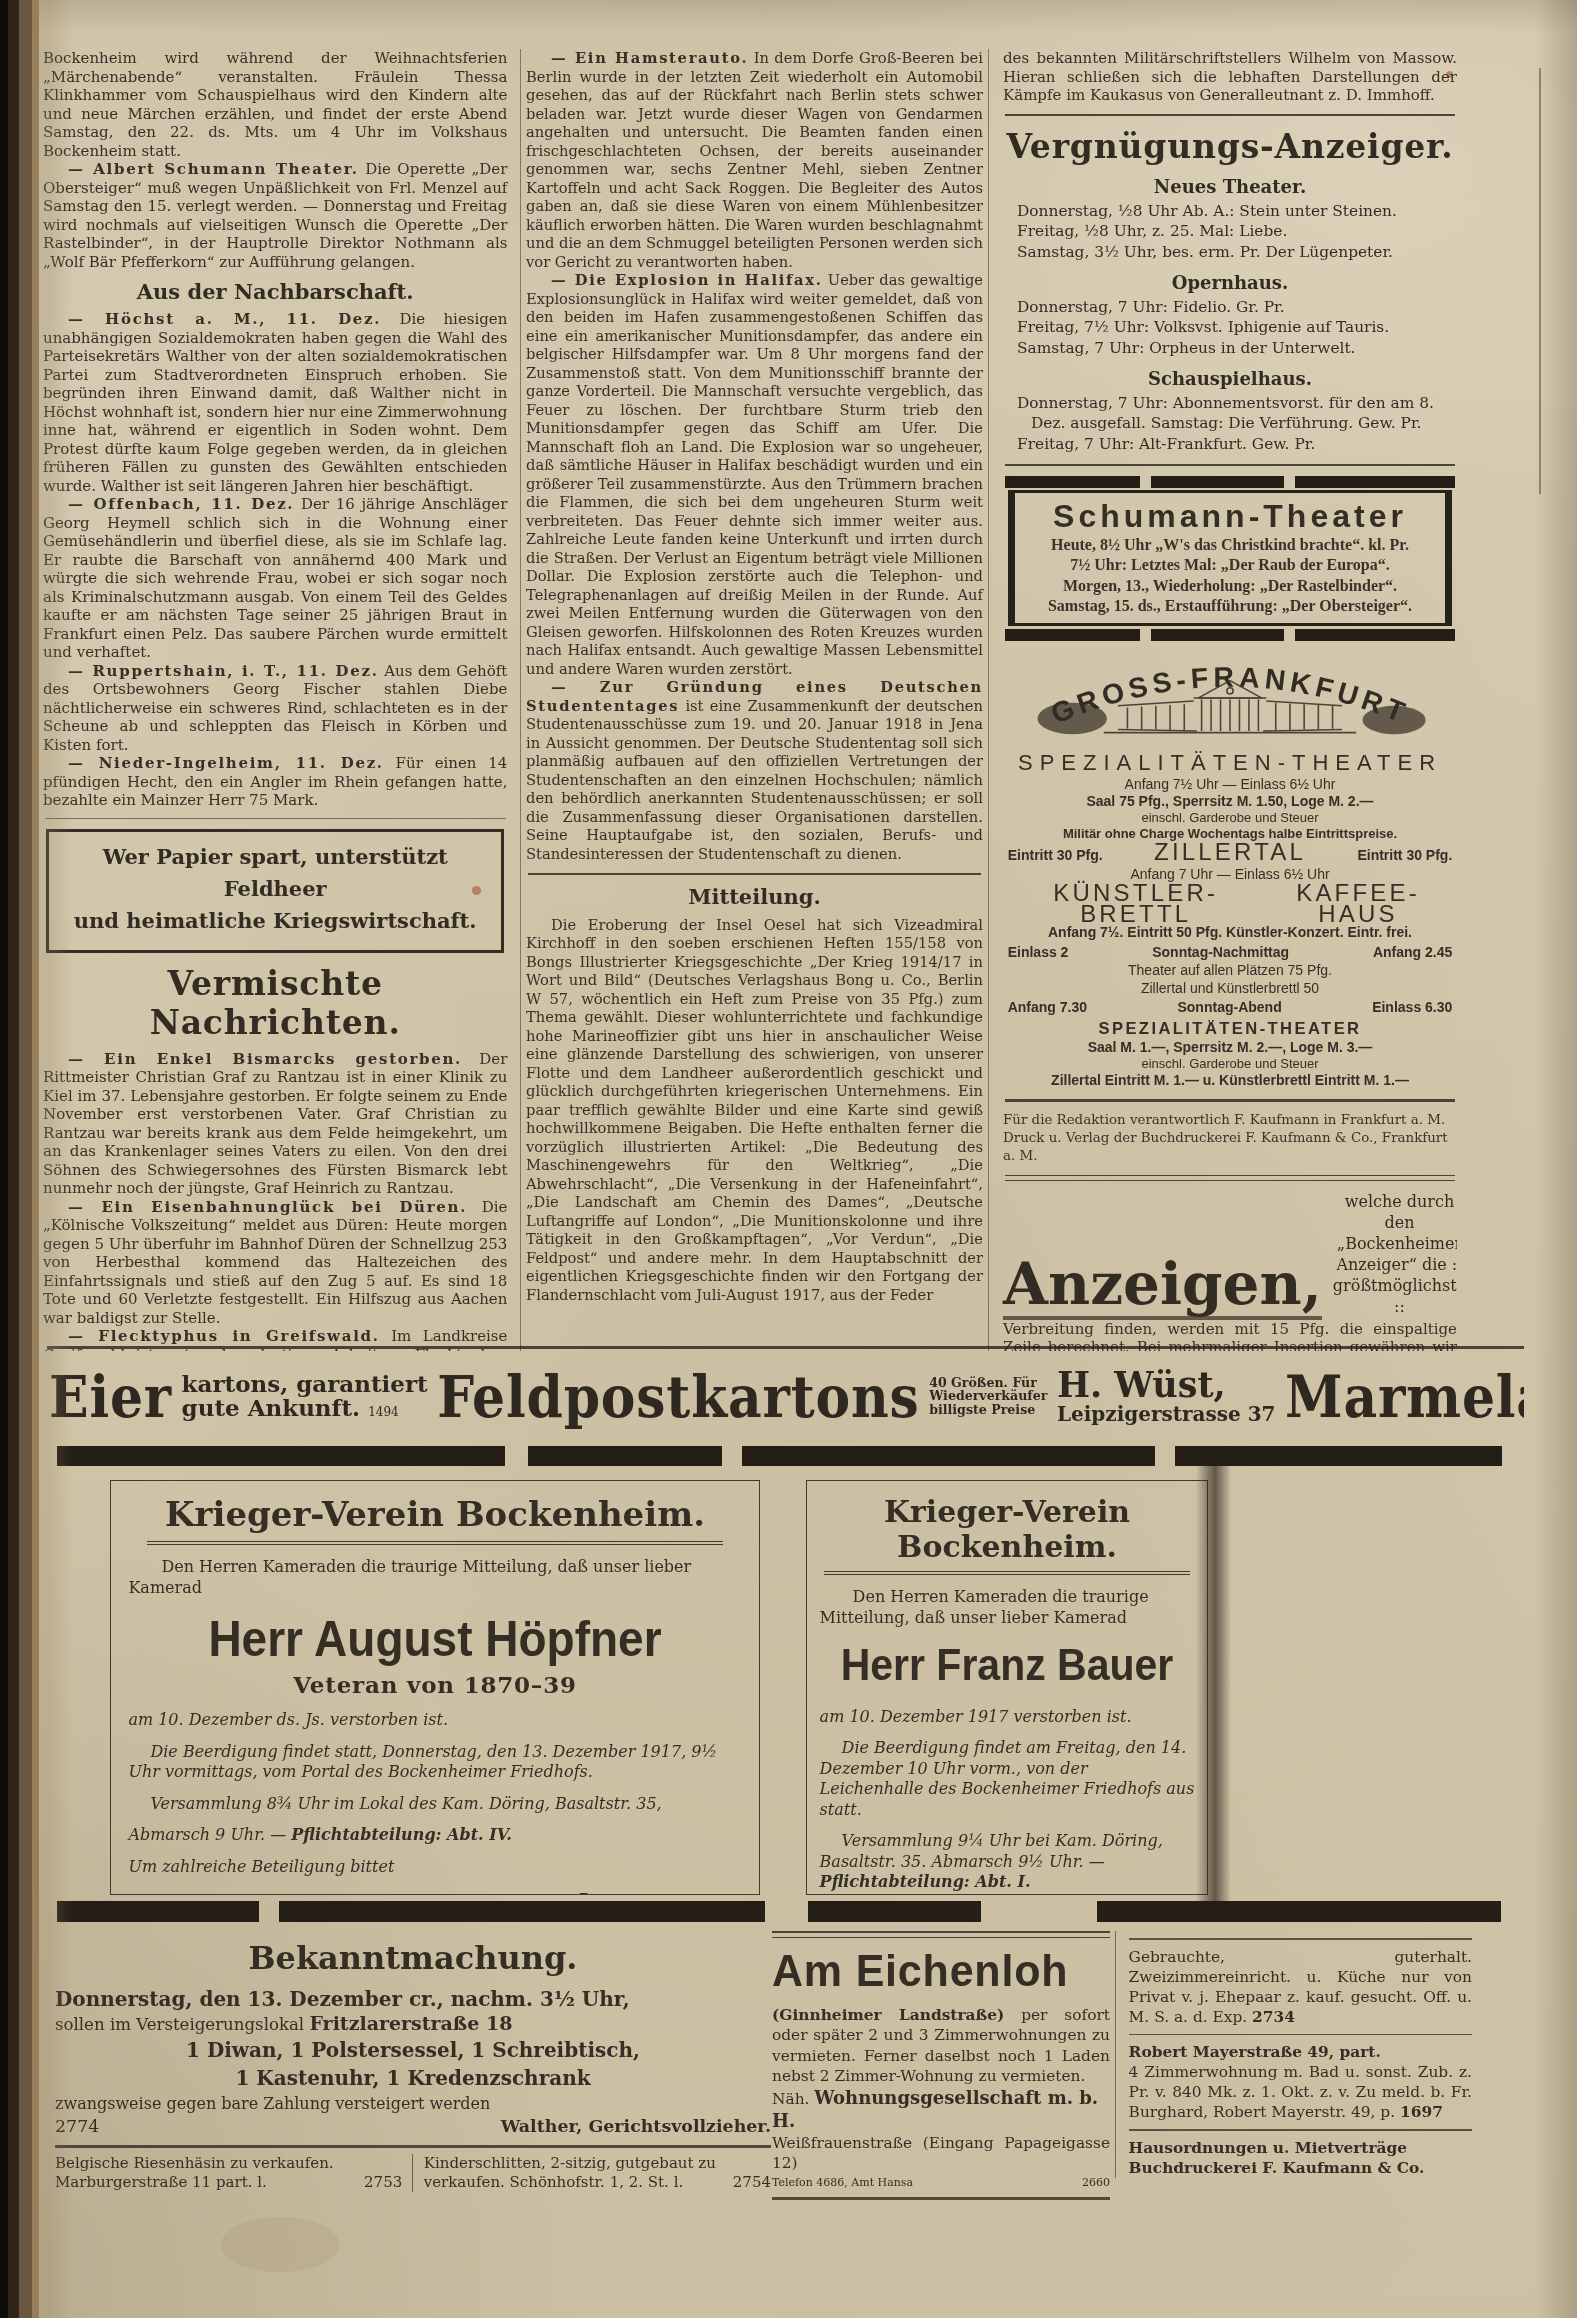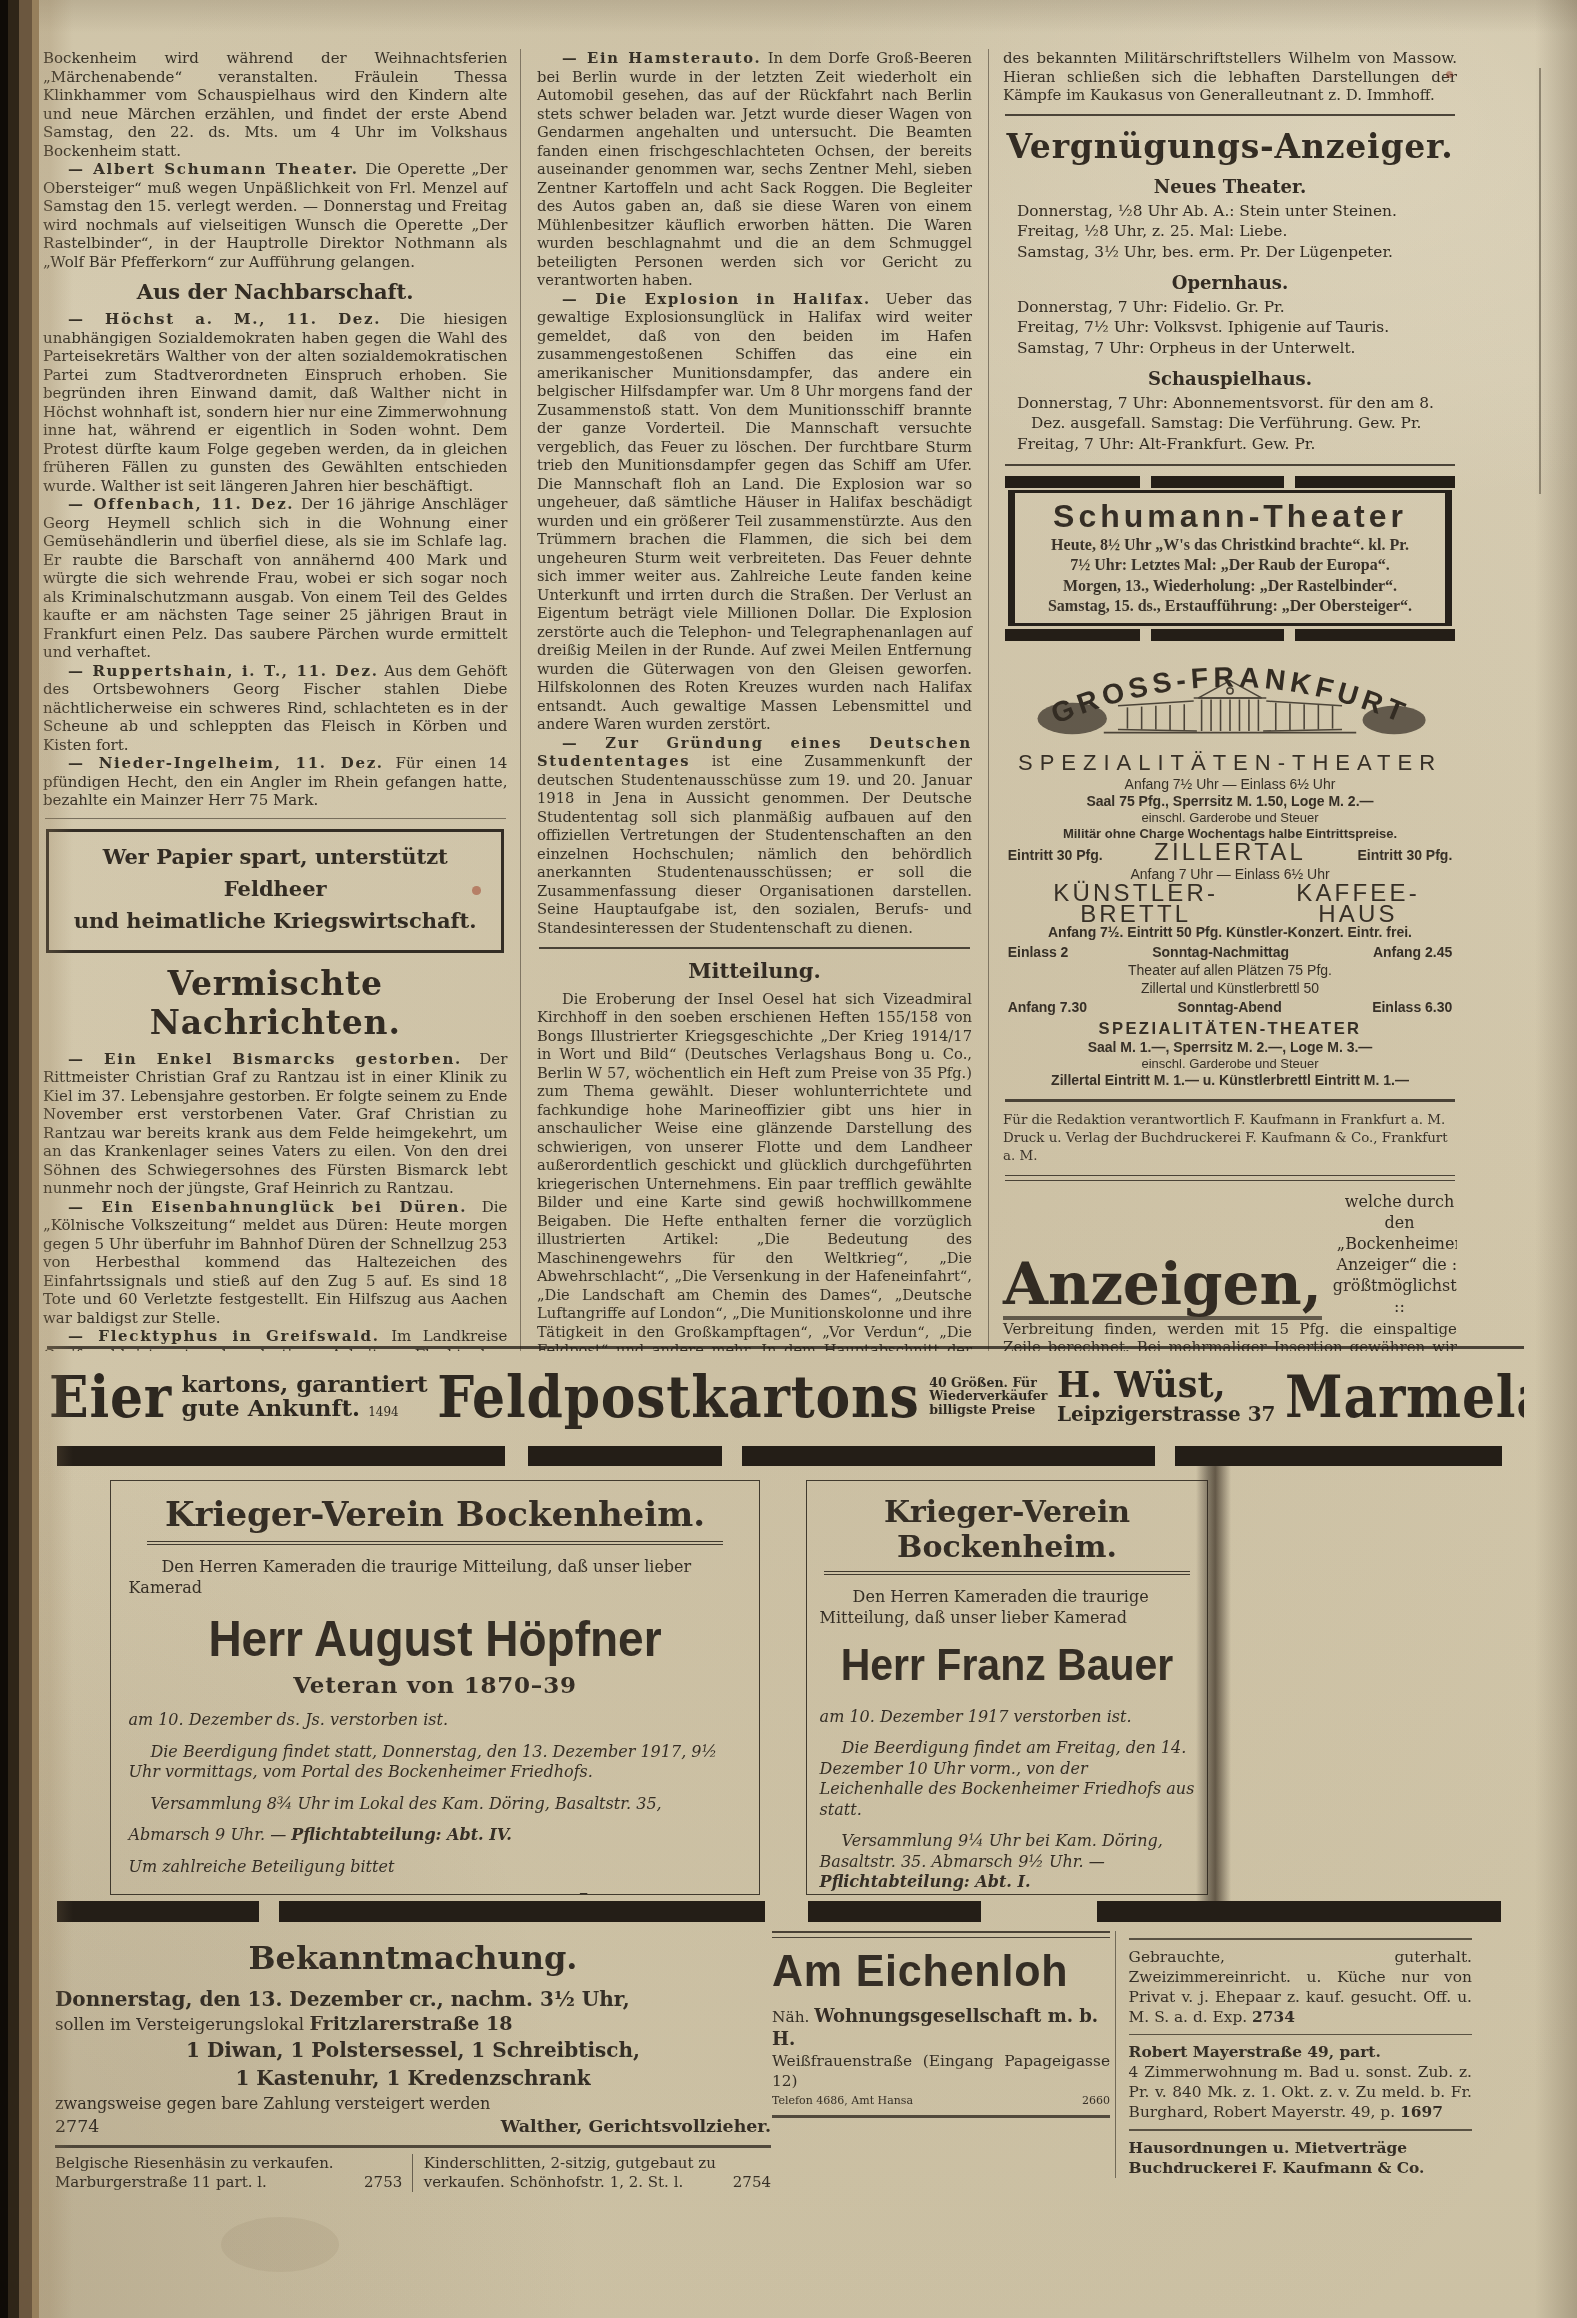--- a/index.html
+++ b/index.html
@@ -23,21 +23,21 @@
   .stain { position:absolute; border-radius:50%; }
   .s1 { left:472px; top:886px; width:8.7px; height:8.7px; background:rgba(150,45,22,.45); }
   .s2 { left:1446px; top:71px; width:7px; height:7px; background:rgba(130,35,18,.4); }
   .s3 { left:300px; top:339px; width:150px; height:95px; background:rgba(110,85,50,.07); }
   .s4 { left:221px; top:2217px; width:118px; height:55px; background:rgba(110,85,50,.09); }
 
   
   .columns { position:absolute; left:43px; top:49px; width:1414px; height:1302px; display:flex; }
   .col { overflow:hidden; height:100%; }
   .colL { width:477px; padding-right:12.6px; }
-  .colM { width:469px; padding:0 16px; border-left:0.8px solid rgba(50,42,32,.5); border-right:0.8px solid rgba(50,42,32,.5); }
+  .colM { width:469px; padding:0 5px; border-left:0.8px solid rgba(50,42,32,.5); border-right:0.8px solid rgba(50,42,32,.5); }
   .colR { flex:1; padding-left:14px; }
 
   .body { font-size:15px; line-height:18.5px; text-align:justify; hyphens:auto; -webkit-hyphens:auto; text-indent:25px; color:#363026; }
   .colM .body { font-size:14.7px; }
   .nofirst { text-indent:0; }
   .lead { letter-spacing:1.7px; font-weight:600; }
 
   .subhead { font-size:21px; font-weight:700; text-align:center; margin:8px 0 6.3px; }
   .bighead { font-size:33px; font-weight:700; text-align:center; margin:11px 0 8px; letter-spacing:0.8px; }
 
@@ -377,20 +377,21 @@
     <div class="bek-rule"></div>
     <div class="smallads">
       <div class="cell"><span>Belgische Riesenhäsin zu verkaufen. Marburgerstraße 11 part. l.</span> <span class="num">2753</span></div>
       <div class="cell"><span>Kinderschlitten, 2-sitzig, gutgebaut zu verkaufen. Schönhofstr. 1, 2. St. l.</span> <span class="num">2754</span></div>
     </div>
   </div>
 
   <div class="eich">
     <div class="eich-toprule"></div>
     <div class="eich-title">Am Eichenloh</div>
+    <p class="eich-body"><span class="bold">(Ginnheimer Landstraße)</span> <span>per sofort oder später 2 und 3 Zimmerwohnungen zu vermieten. Ferner daselbst noch 1 Laden nebst 2 Zimmer-Wohnung zu vermieten.</span></p>
     <p class="eich-naeh"><span>Näh.</span> <span class="bold">Wohnungsgesellschaft m. b. H.</span></p>
     <p class="eich-body">Weißfrauenstraße (Eingang Papageigasse 12)</p>
     <div class="eich-row">
       <span>Telefon 4686, Amt Hansa</span>
       <span>2660</span>
     </div>
     <div class="eich-botrule"></div>
   </div>
 
   <div class="rads">

